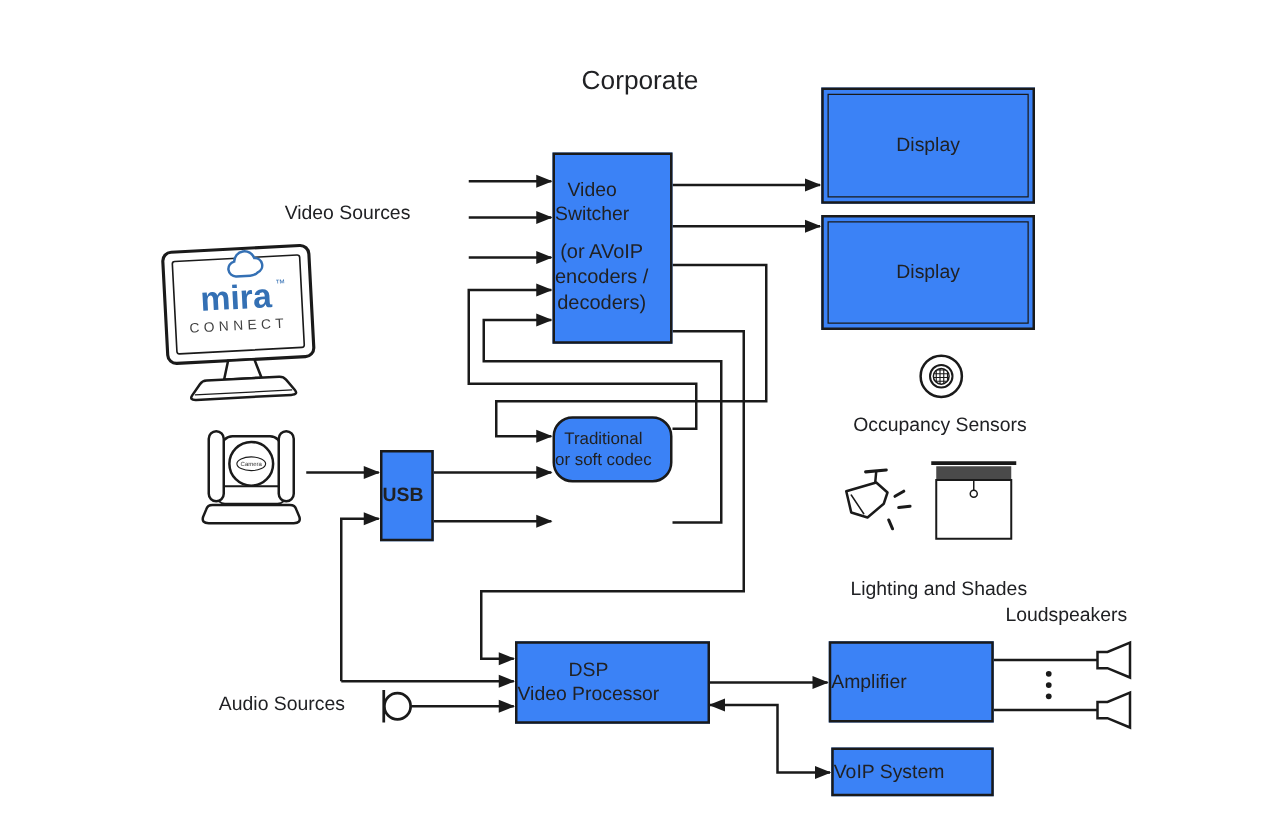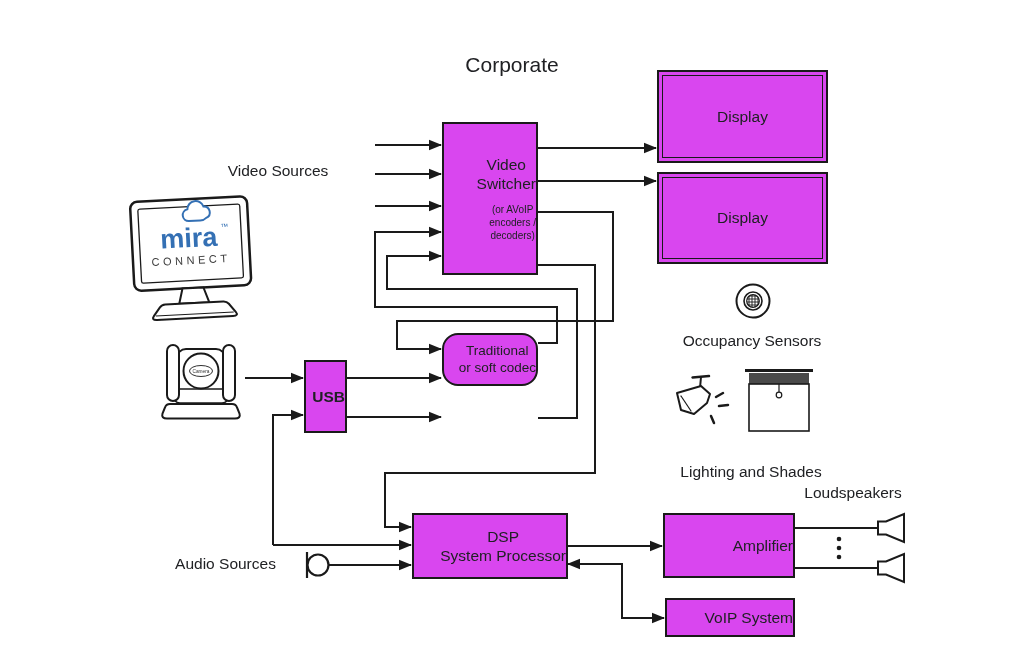--- a/index.html
+++ b/index.html
@@ -2,26 +2,26 @@
 <html><head>
 <meta charset="utf-8">
 <style>
   html,body{margin:0;padding:0;background:#fff;}
   .canvas{
     position:relative;width:1024px;height:658px;background:#ffffff;
     font-family:"Liberation Sans",sans-serif;color:#202124;overflow:hidden;
   }
   .wires{position:absolute;left:0;top:0;width:1024px;height:658px;}
   .box{
-    position:absolute;box-sizing:border-box;border:2px solid #1a1a1a;background:#d946ef;
-    display:flex;flex-direction:column;align-items:flex-end;justify-content:center;
+    position:absolute;box-sizing:border-box;border:2px solid #1a1a1a;background:#3b82f6;
+    display:flex;flex-direction:column;align-items:flex-start;justify-content:center;
     text-align:center;white-space:pre-line;line-height:1.25;
   }
   .box .main{font-size:15.5px;}
-  .box .sub{font-size:10px;margin-top:10px;line-height:1.3;}
+  .box .sub{font-size:16px;margin-top:10px;line-height:1.3;}
   .display{border-width:2.5px;padding:3px;}
   .display-inner{
     box-sizing:border-box;width:100%;height:100%;border:1.5px solid #1a1a1a;
     display:flex;align-items:center;justify-content:center;font-size:15.5px;
   }
   .lbl{position:absolute;font-size:15.5px;text-align:center;white-space:nowrap;}
   .title{font-size:21px;}
 </style>
 </head>
 <body>
@@ -158,21 +158,21 @@
 or soft codec</span>
   </div>
 
 
   <div class="box" style="left:304px;top:360px;width:43px;height:73px;font-size:15.5px;font-weight:bold;">
     <span>USB</span>
   </div>
 
   <div class="box" style="left:412px;top:513px;width:156px;height:66px;font-size:15.5px;">
     <span>DSP
-System Processor</span>
+Video Processor</span>
   </div>
 
   <div class="box" style="left:663px;top:513px;width:132px;height:65px;font-size:15.5px;">
     <span>Amplifier</span>
   </div>
 
   <div class="box" style="left:665px;top:598px;width:130px;height:39px;font-size:15.5px;">
     <span>VoIP System</span>
   </div>
 

